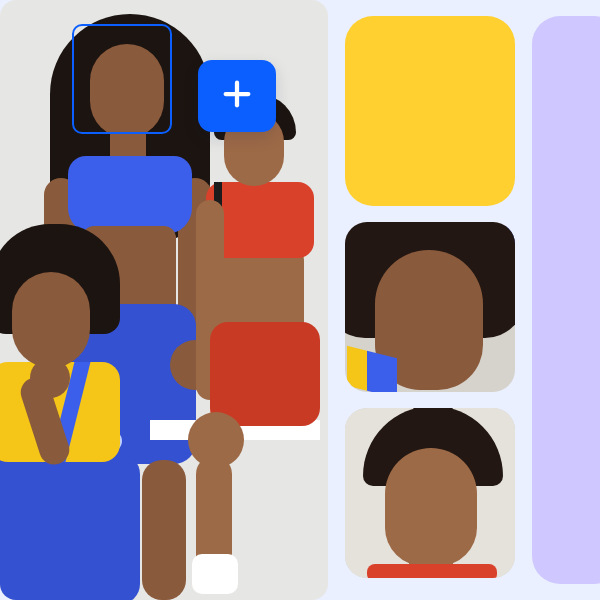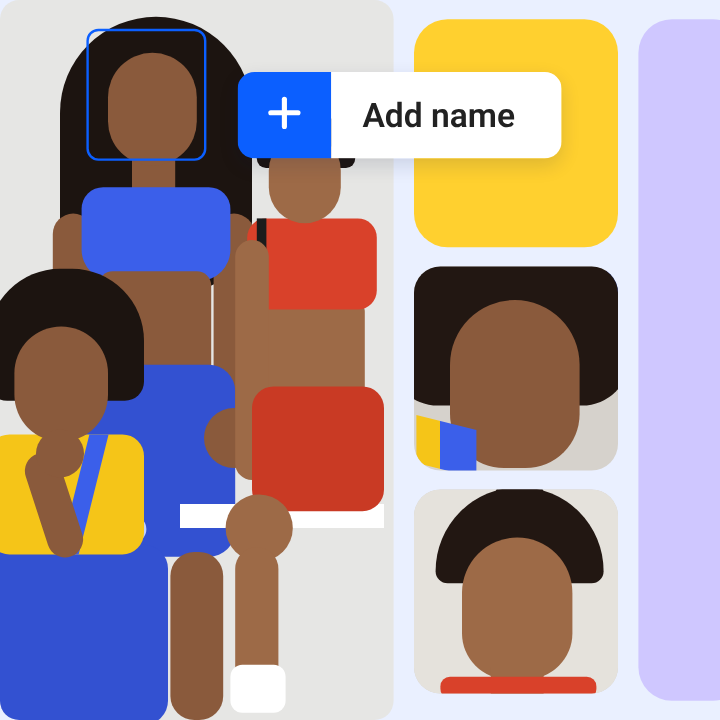--- a/index.html
+++ b/index.html
@@ -220,14 +220,13 @@
 
 <div class="add-name-group">
   <div class="plus-btn">
     <span>
       <svg viewBox="0 0 24 24" fill="none" stroke-width="3" stroke-linecap="round">
         <line x1="12" y1="4" x2="12" y2="20"></line>
         <line x1="4" y1="12" x2="20" y2="12"></line>
       </svg>
     </span>
   </div>
-  <div class="name-input">Add name</div>
 </div>
 
 </body></html>

